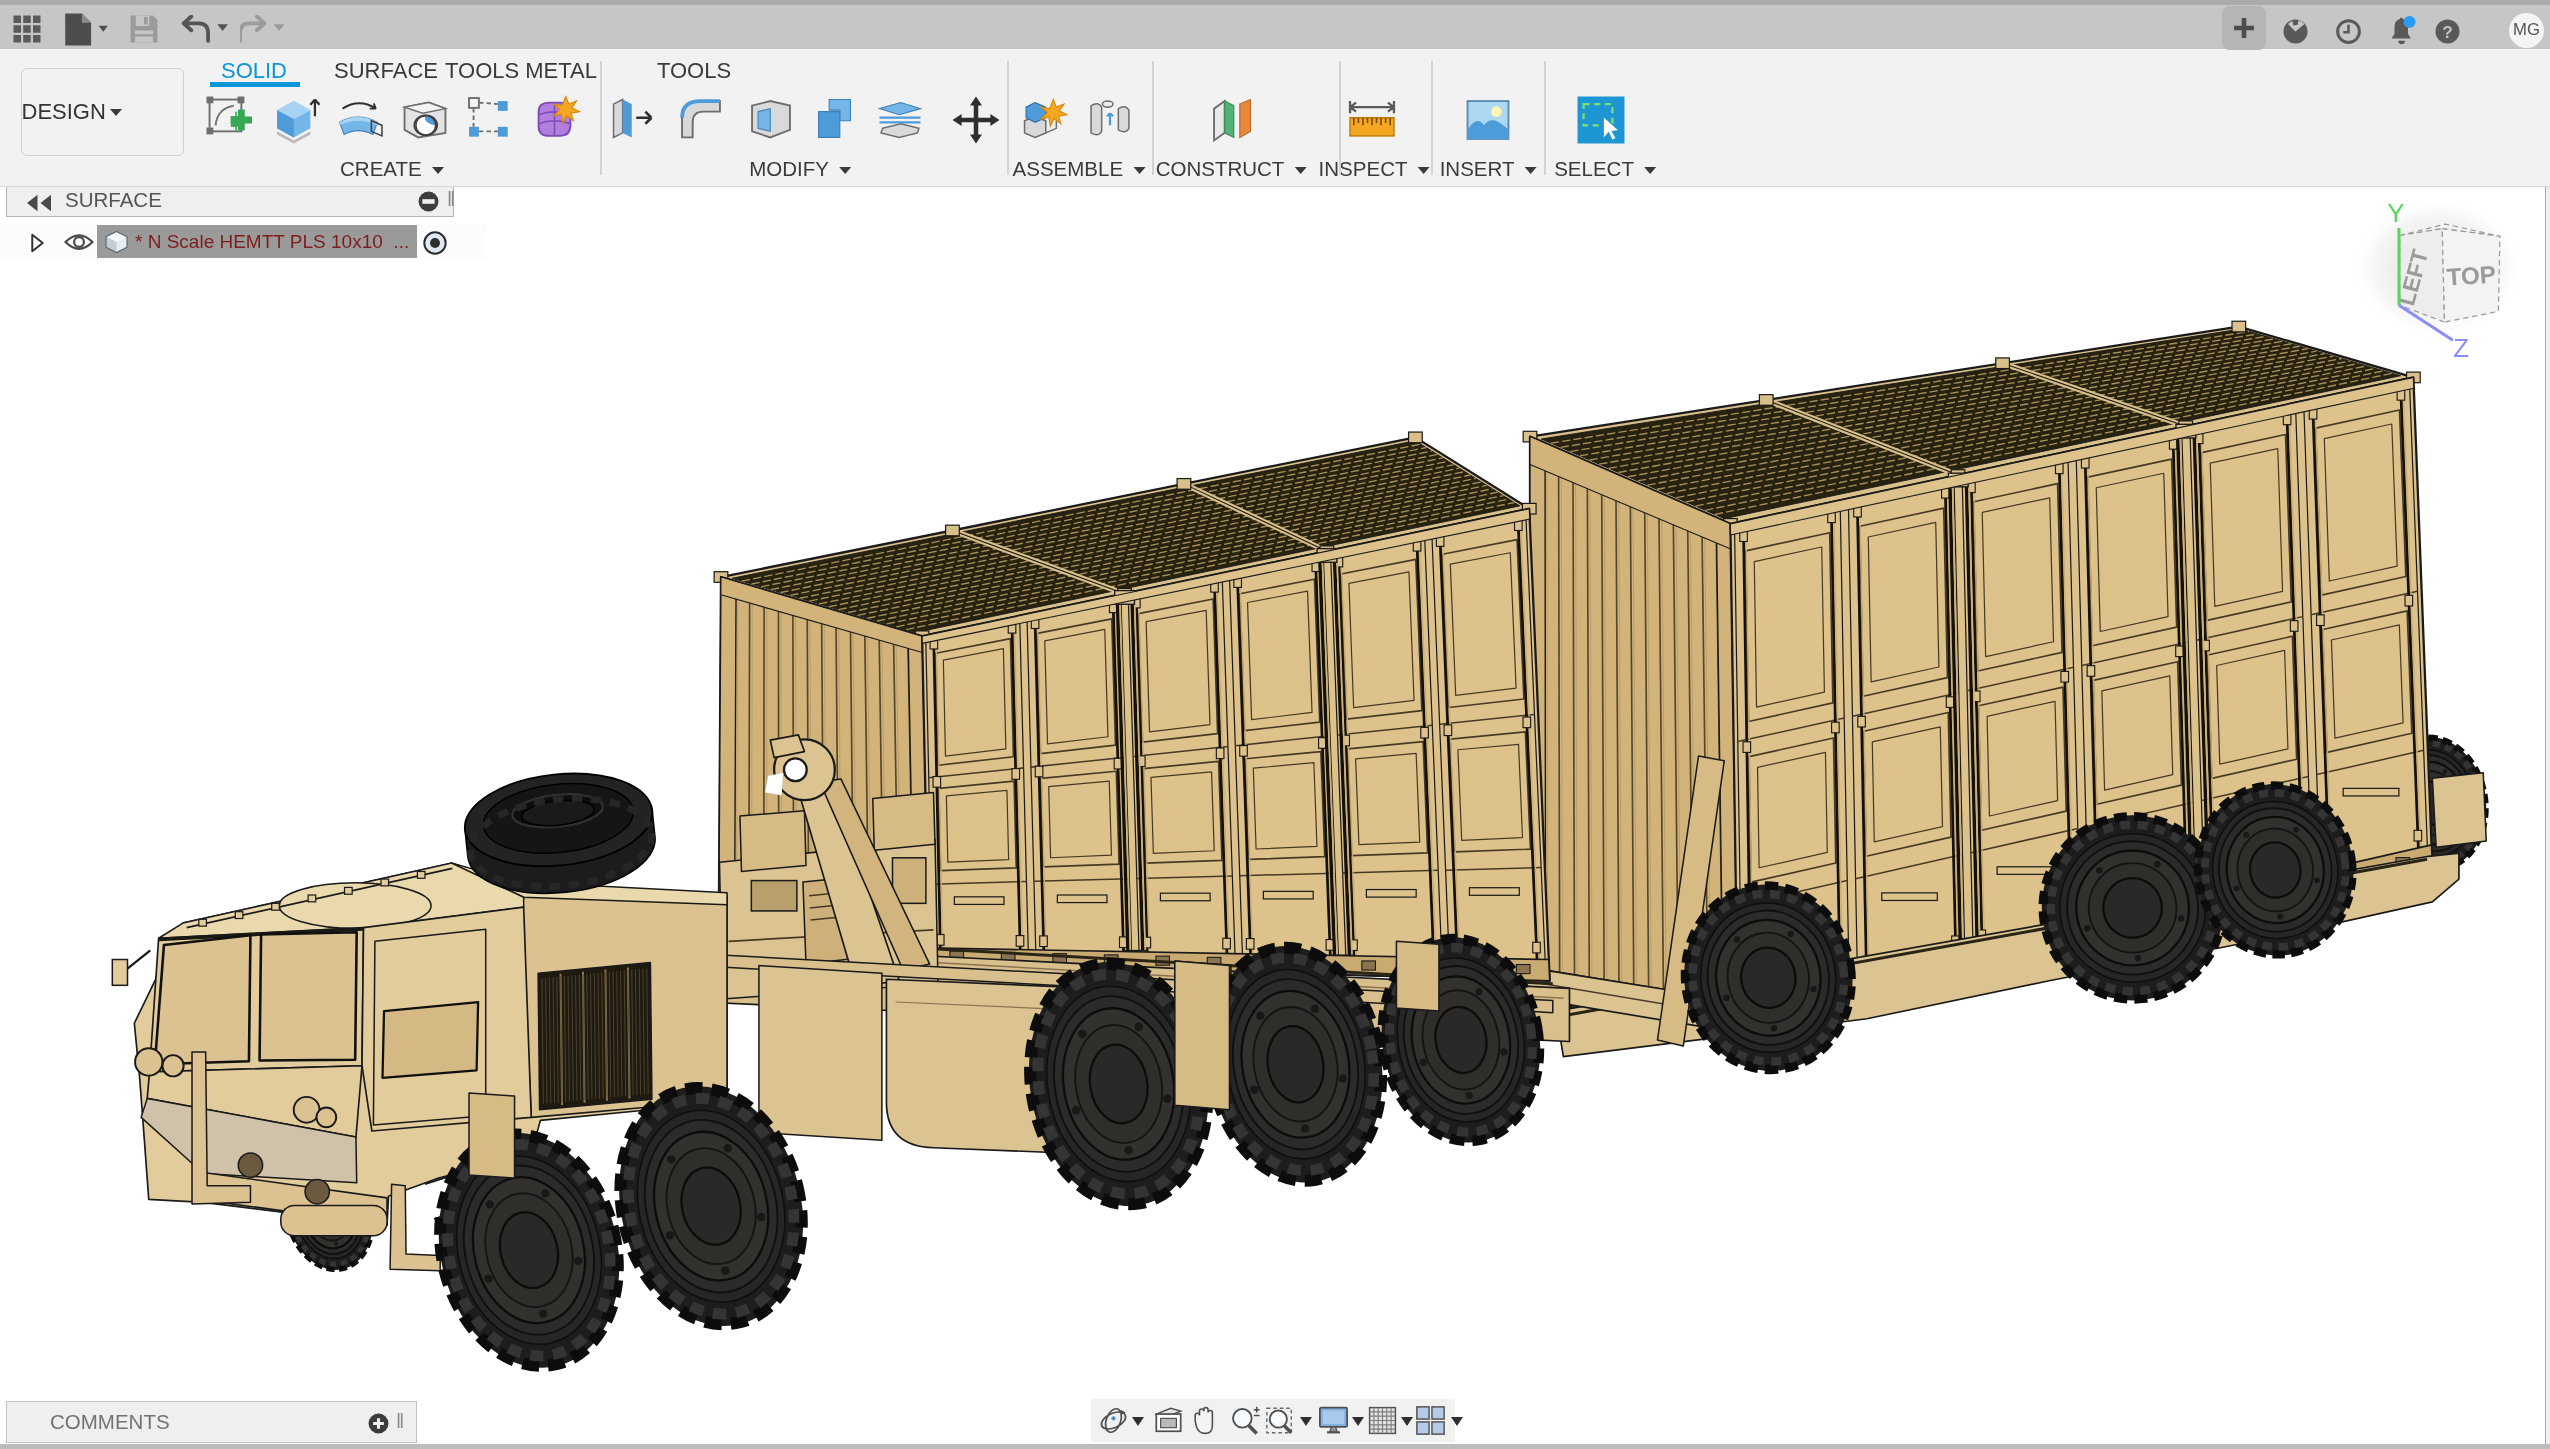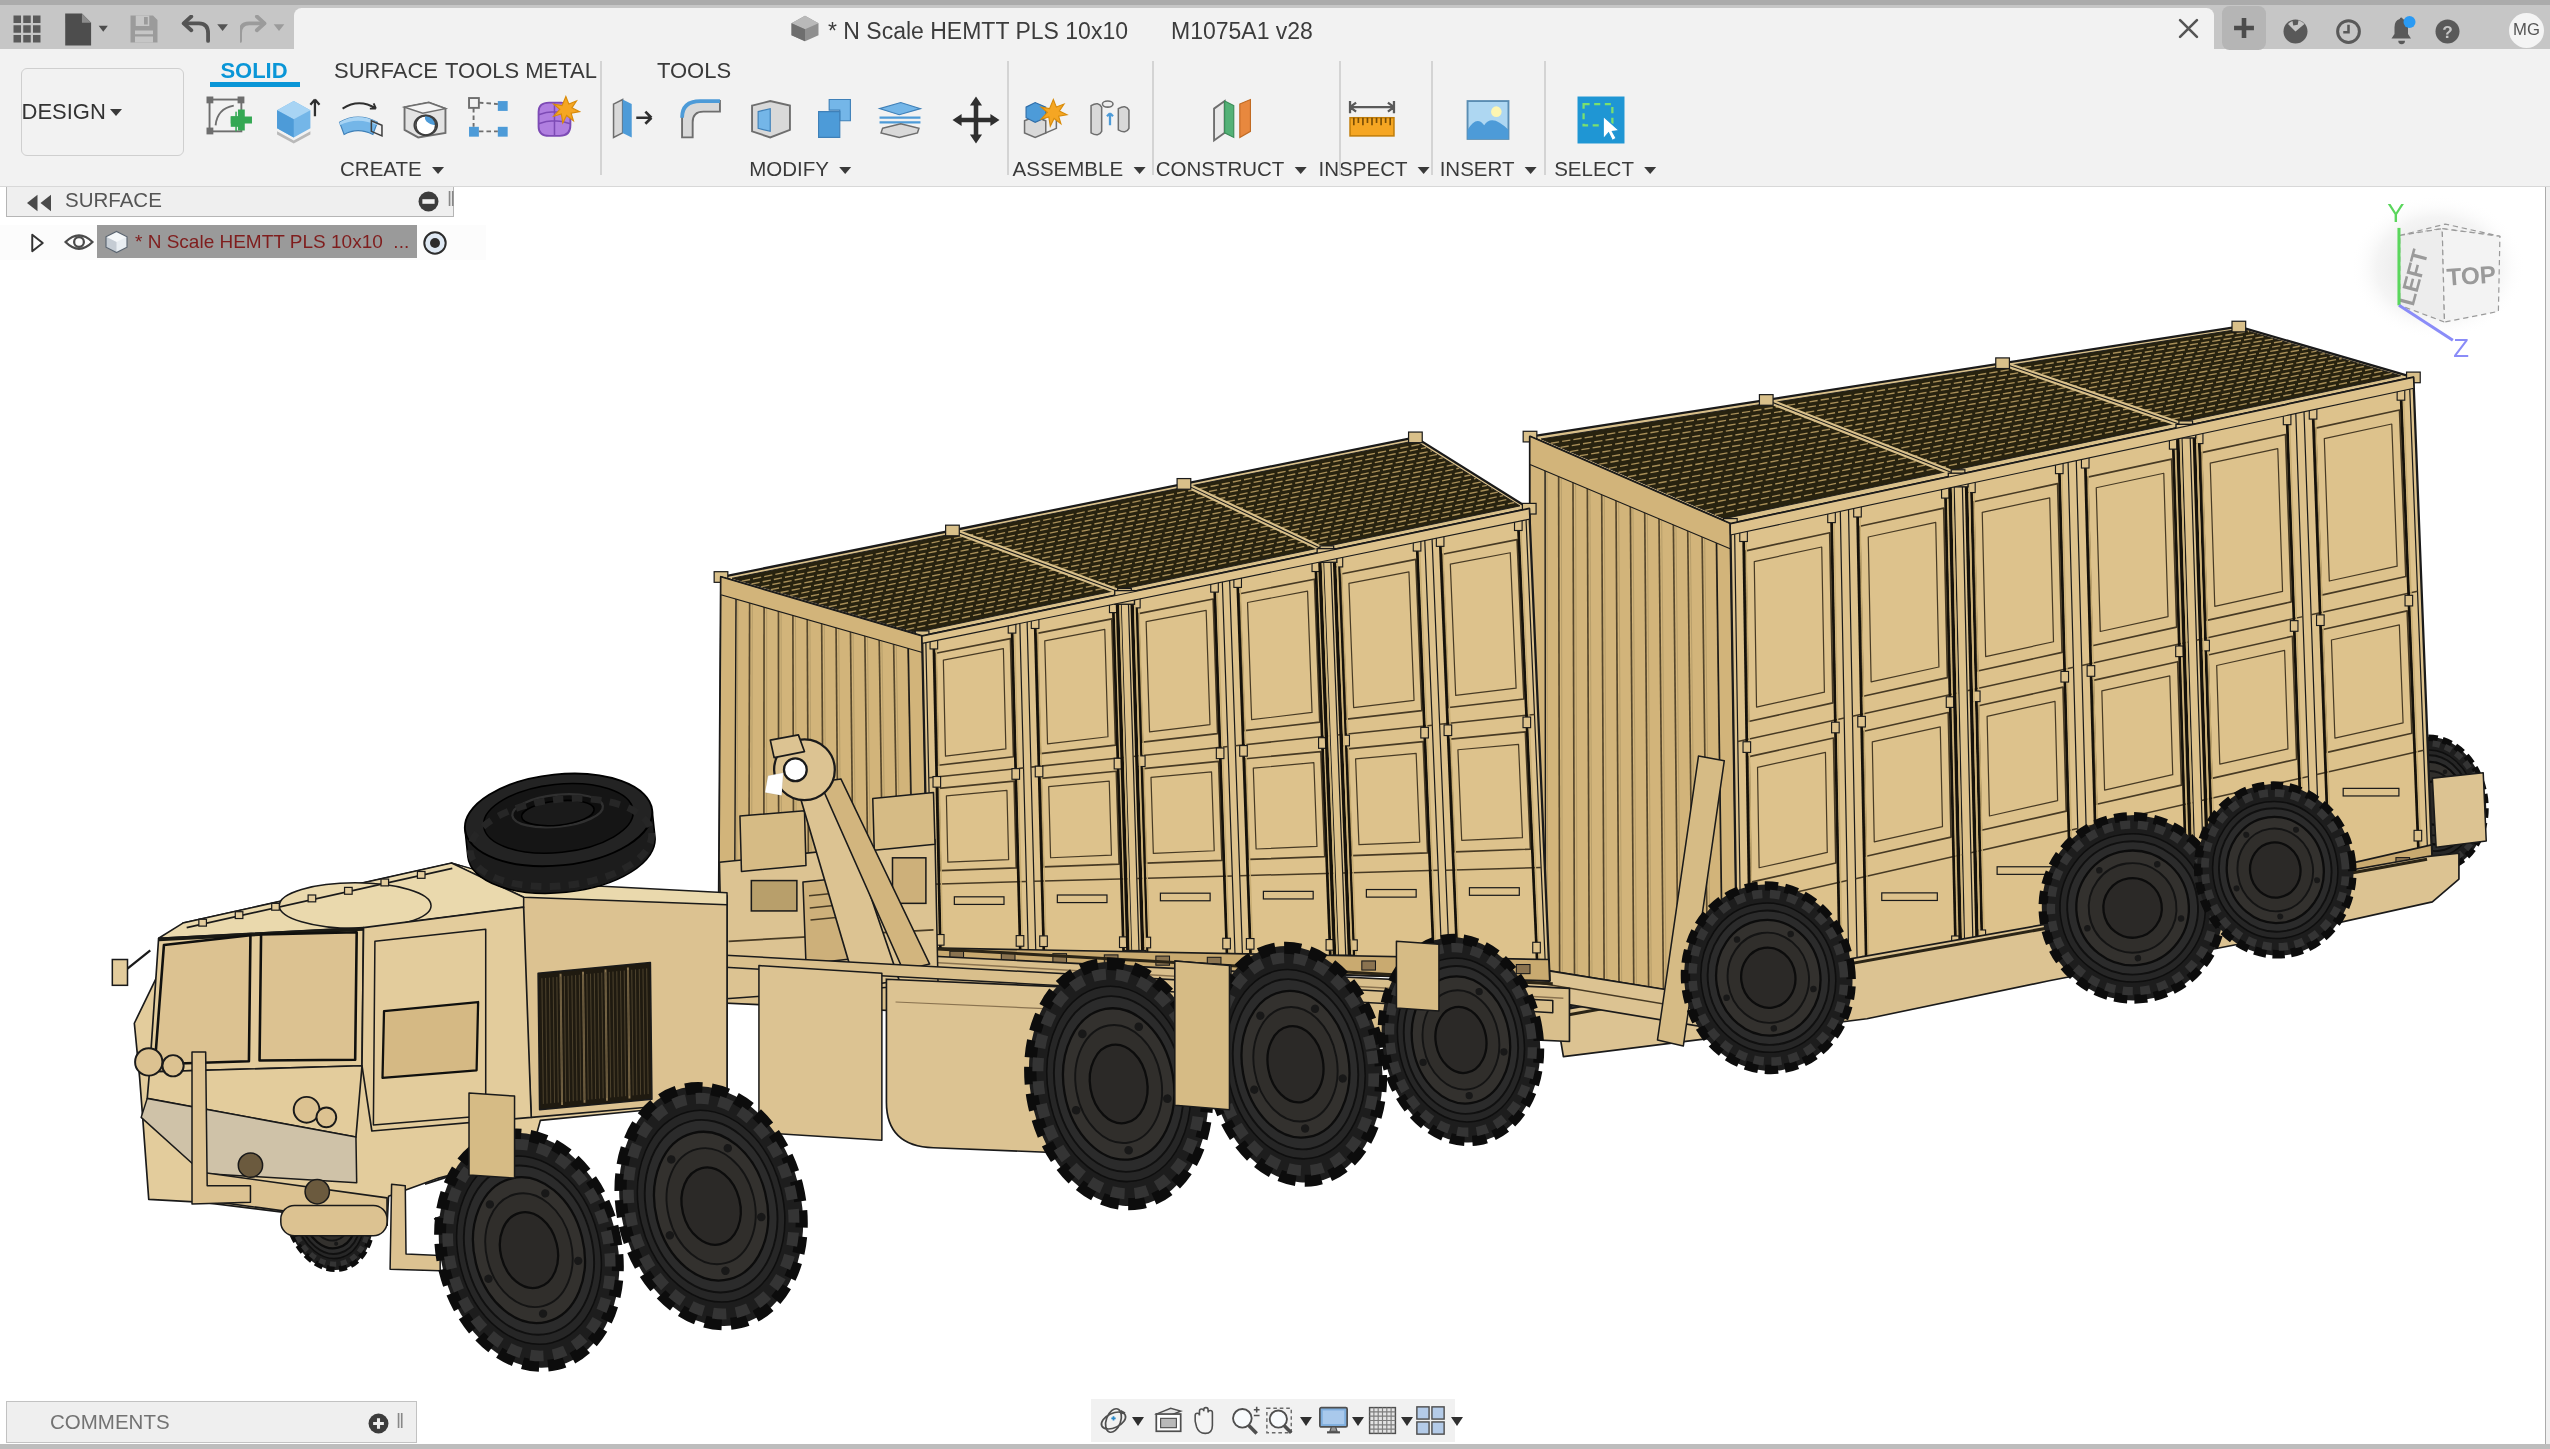--- a/index.html
+++ b/index.html
@@ -14,21 +14,21 @@
 .doctitle { position:absolute; left:534px; top:10px; font-size:23px; color:#3c3c3c; white-space:nowrap; }
 #plusbtn { position:absolute; left:2222px; top:1.5px; width:44px; height:44px; background:#b5b5b5;
   border-radius:7.6px; display:flex; align-items:center; justify-content:center; }
 #avatar { position:absolute; left:2509px; top:8.3px; width:35px; height:35px; border-radius:50%;
   background:#f4f4f4; color:#555; font-size:16.7px; display:flex; align-items:center; justify-content:center; }
 #ribbon { position:absolute; left:0; top:49px; width:2550px; height:138px; background:#f2f2f2;
   border-bottom:1.5px solid #d8d8d8; z-index:9; }
 #designbox { position:absolute; left:20.5px; top:19px; width:163px; height:88px; border:1.5px solid #cfcfcf;
   border-radius:6px; font-size:22px; color:#333; display:flex; align-items:center; justify-content:flex-start; }
 .rtab { position:absolute; top:9px; height:26px; font-size:22px; color:#3a3a3a; white-space:nowrap; transform:translateX(-50%); }
-.rtab.active { color:#0a96d7; font-weight:bold; }
+.rtab.active { color:#0a96d7; font-weight:normal; }
 #solidline { position:absolute; left:210px; top:33px; width:90px; height:4.6px; background:#0a96d7; }
 .ricon { position:absolute; top:46px; }
 .glabel { position:absolute; top:108px; font-size:20.5px; color:#3a3a3a; white-space:nowrap; transform:translateX(-50%); }
 .gsep { position:absolute; top:12px; width:1.5px; height:114px; background:#d4d4d4; }
 .caret { display:inline-block; width:0; height:0; border-left:6px solid transparent;
   border-right:6px solid transparent; border-top:7.6px solid #3a3a3a; margin-left:4.6px; vertical-align:middle;}
 #browserhead { position:absolute; left:6px; top:181px; width:448px; height:36px; background:#efefef;
   border:1.5px solid #b5b5b5; z-index:8; }
 .bhtext { position:absolute; left:58px; top:6px; font-size:20.5px; color:#555; }
 .handle { font-size:20px; color:#888; }
@@ -786,31 +786,20 @@
   <svg class="tbicon" style="left:179px;top:10.6px" width="49" height="29" viewBox="0 0 64 38">
     <path d="M16 2 L6 11 L16 20" fill="none" stroke="#545454" stroke-width="5" stroke-linecap="round" stroke-linejoin="round"></path>
     <path d="M7 11 L26 11 Q38 11 38 24 L38 34" fill="none" stroke="#545454" stroke-width="5" stroke-linecap="round"></path>
     <path d="M50 12 L64 12 L57 21 Z" fill="#545454"></path>
   </svg>
   <svg class="tbicon" style="left:240px;top:10.6px" width="49" height="29" viewBox="0 0 64 38">
     <path d="M22 2 L32 11 L22 20" fill="none" stroke="#9b9b9b" stroke-width="5" stroke-linecap="round" stroke-linejoin="round"></path>
     <path d="M31 11 L12 11 Q0 11 0 24 L0 34" fill="none" stroke="#9b9b9b" stroke-width="5" stroke-linecap="round"></path>
     <path d="M44 12 L58 12 L51 21 Z" fill="#9b9b9b"></path>
   </svg>
-  <div id="doctab">
-    <svg style="position:absolute;left:496px;top:6px" width="30" height="29" viewBox="0 0 40 38">
-      <path d="M2 12 L20 2 L38 12 L38 28 L20 36 L2 28 Z" fill="#8f8f8f"></path>
-      <path d="M2 12 L20 2 L38 12 L20 20 Z" fill="#b9b9b9"></path>
-      <path d="M2 12 L20 20 L20 36 L2 28 Z" fill="#6e6e6e"></path>
-    </svg>
-    <span class="doctitle">* N Scale HEMTT PLS 10x10<span style="display:inline-block;width:43px"></span>M1075A1 v28</span>
-    <svg style="position:absolute;right:13.7px;top:9px" width="23" height="23" viewBox="0 0 30 30">
-      <path d="M4 4 L26 26 M26 4 L4 26" stroke="#555" stroke-width="3.4" stroke-linecap="round"></path>
-    </svg>
-  </div>
   <div id="plusbtn">
         <svg width="26" height="26" viewBox="0 0 34 34">
           <path d="M17 4 L17 30 M4 17 L30 17" stroke="#4c4c4c" stroke-width="6"></path>
         </svg>
       </div>
   <svg class="tbicon" style="left:2282px;top:13px" width="27" height="27" viewBox="0 0 36 36">
     <circle cx="18" cy="18" r="16" fill="#595959"></circle>
     <path d="M18 18 L30 8 A 16 16 0 0 0 22 3 L 21 9 L15 10 L14 4 A 16 16 0 0 0 8 8 Z" fill="#c6c6c6"></path>
   </svg>
   <svg class="tbicon" style="left:2335px;top:13px" width="27" height="27" viewBox="0 0 36 36">

